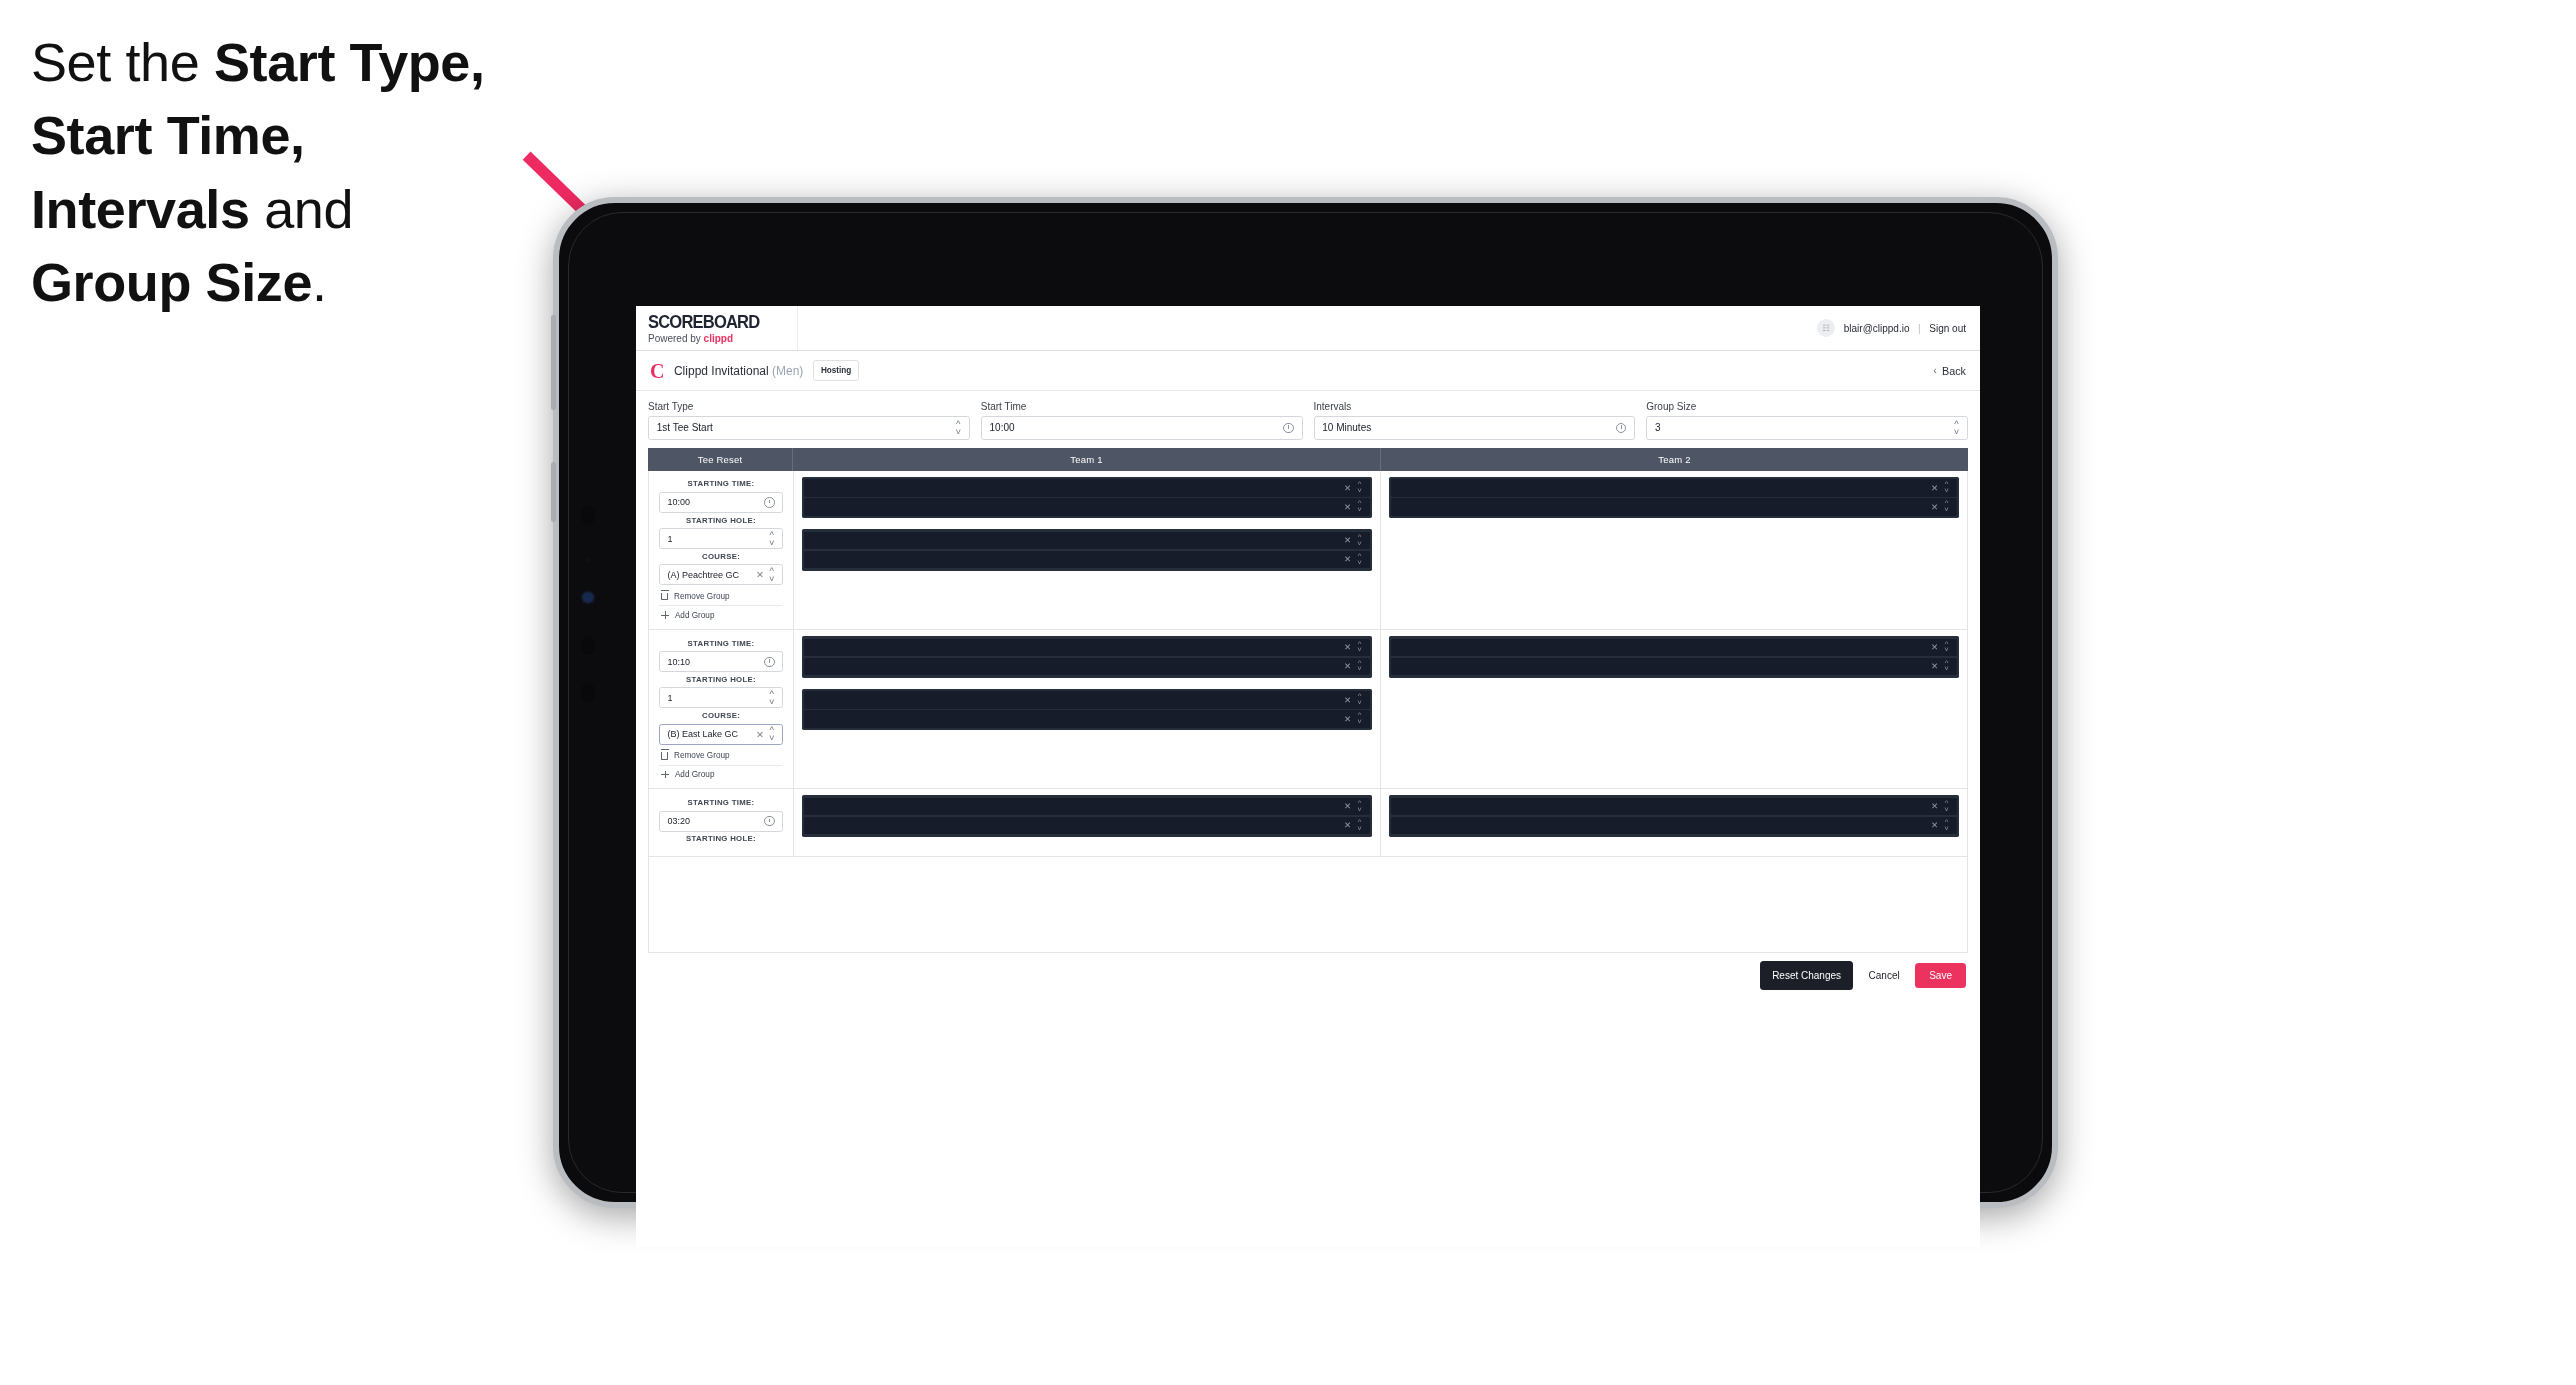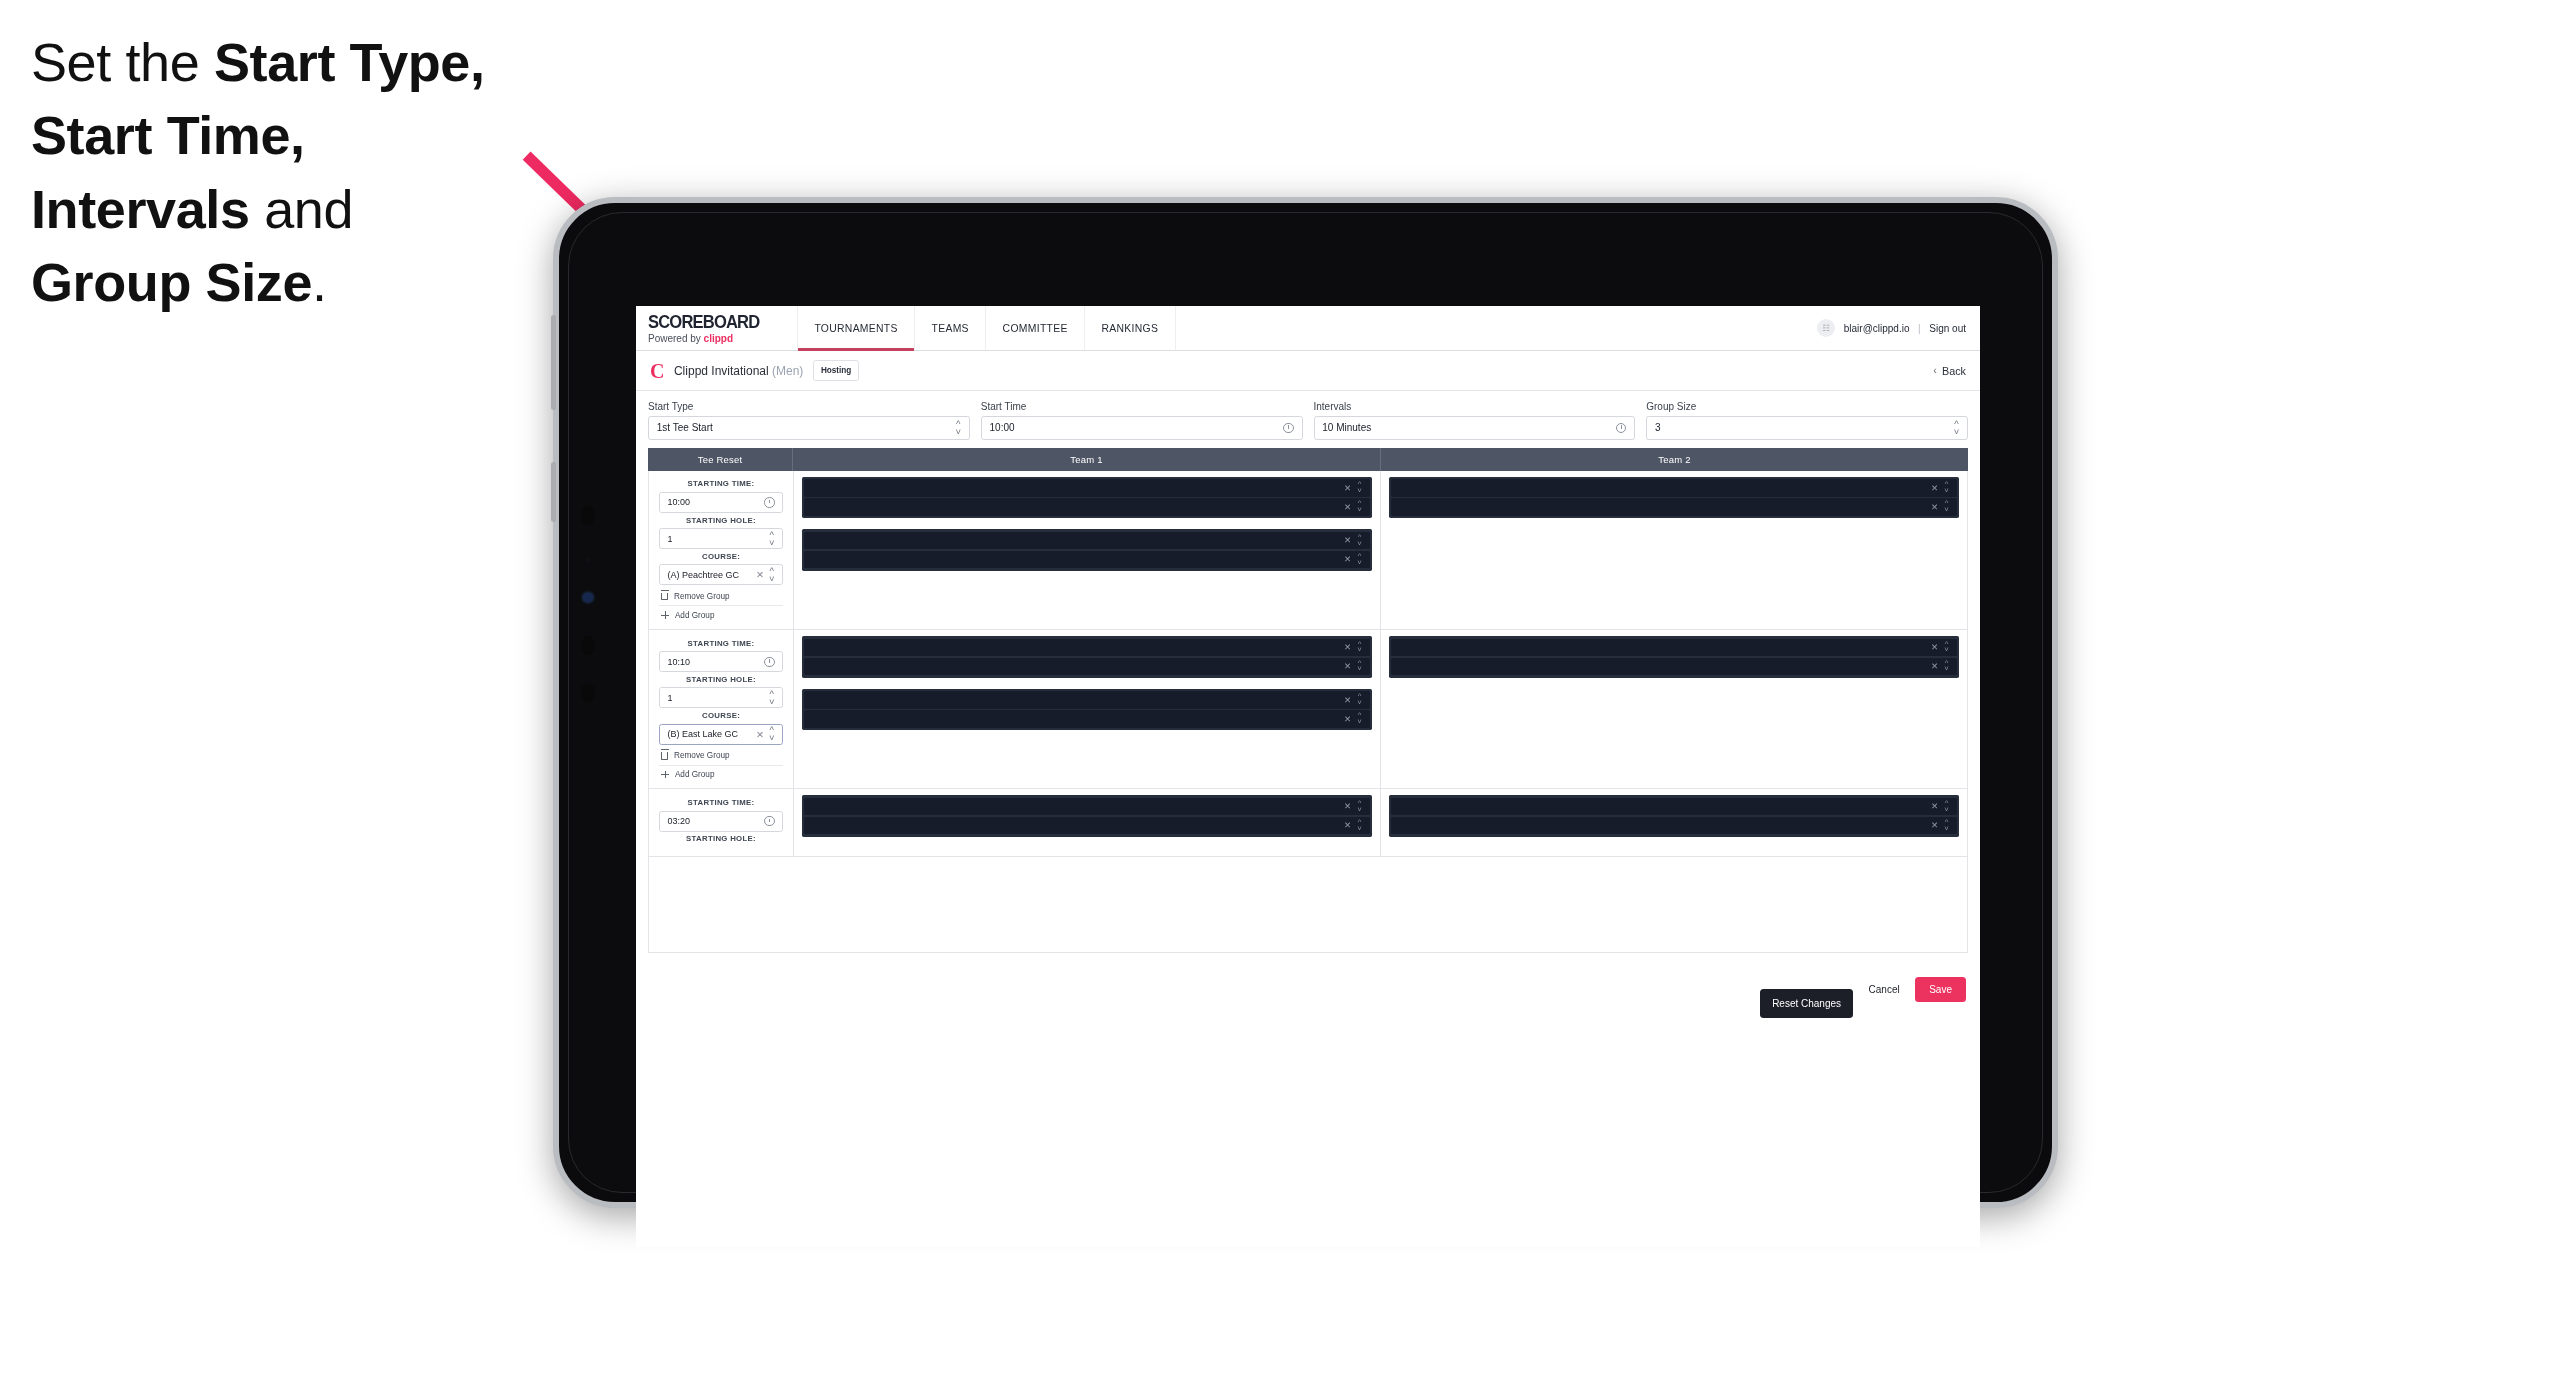--- a/index.html
+++ b/index.html
@@ -187,21 +187,21 @@
   .slot .sx { color:#8f96a3; font-size: 8.6px; line-height: 1; }
   .slot .ss { color:#8f96a3; font-size: 7.8px; line-height: .85; text-align:center; }
 
   
   .footer {
     display:flex; justify-content:flex-end; align-items:center; gap: 0;
     padding: 8.6px 14px 10.4px 14px; background:#fff;
   }
   .btn-reset {
     background:#1c1f27; color:#fff; font-size: 10px; padding: 9px 12px;
-    border-radius: 3.5px; cursor:pointer;margin-top:28px;
+    border-radius: 3.5px; cursor:pointer;
   }
   .btn-cancel {
     color:#1c1f27; font-size: 10px; padding: 7px 15.5px; cursor:pointer;
   }
   .btn-save {
     background:#ec3360; color:#fff; font-size: 10px; padding: 7px 14px;
     border-radius: 3.5px; cursor:pointer;
   }
 </style>
 </head>
@@ -238,26 +238,20 @@
   </div>
 
   <div class="viewport">
 
     <div class="topnav">
       <div class="logo-cell">
         <div class="logo-main">SCOREBOARD</div>
         <div class="logo-sub">
           <span>Powered by </span><span class="pink">clippd</span>
         </div>
-      </div>
-      <div class="navtabs">
-        <div class="navtab active">TOURNAMENTS</div>
-        <div class="navtab">TEAMS</div>
-        <div class="navtab">COMMITTEE</div>
-        <div class="navtab">RANKINGS</div>
       </div>
       <div class="nav-spacer"></div>
       <div class="user-area">
         <span class="avatar">☷</span>
         <span>blair@clippd.io</span>
         <span class="user-sep">|</span>
         <span class="signout">Sign out</span>
       </div>
     </div>
 

